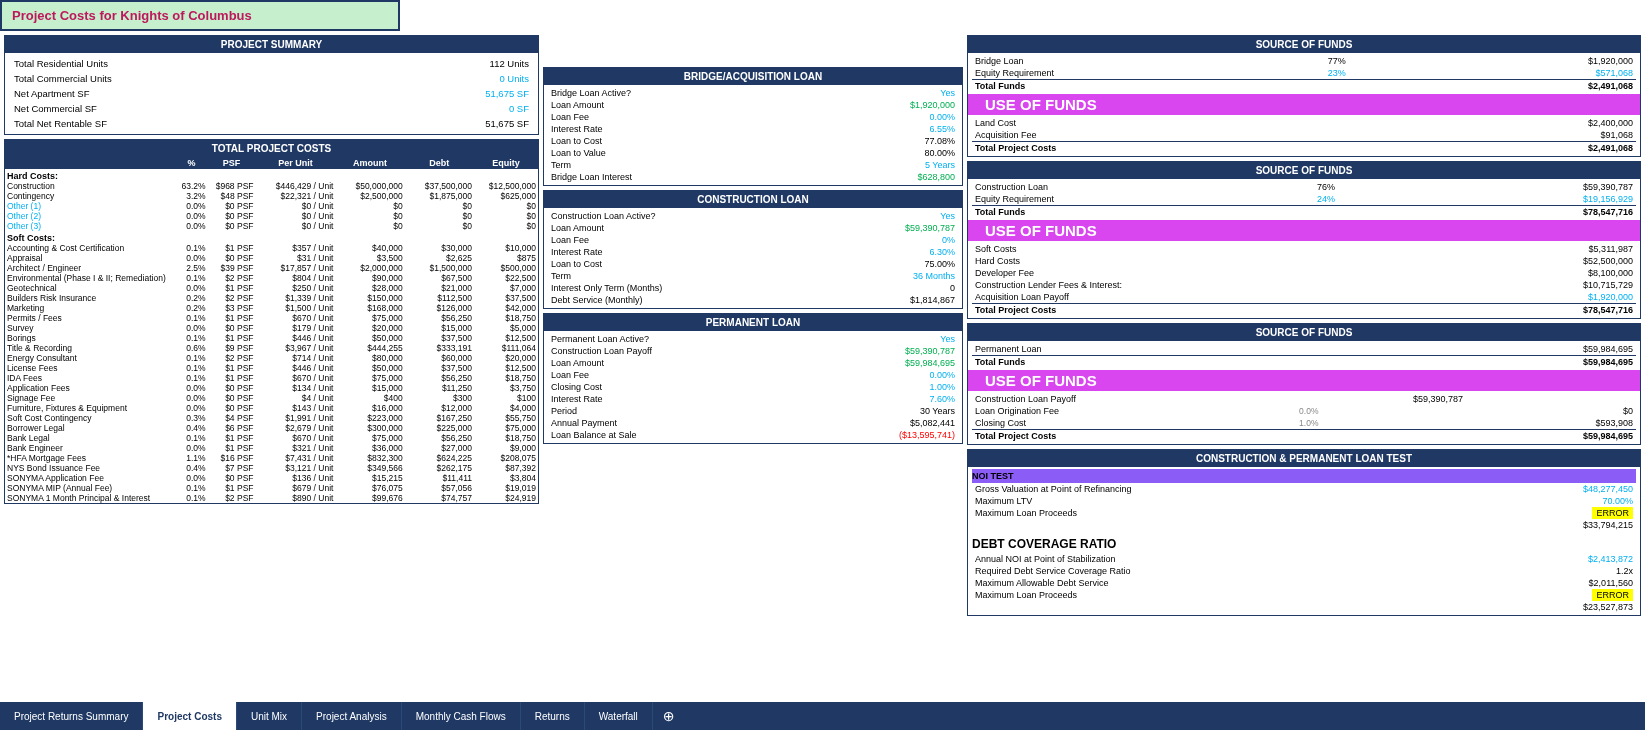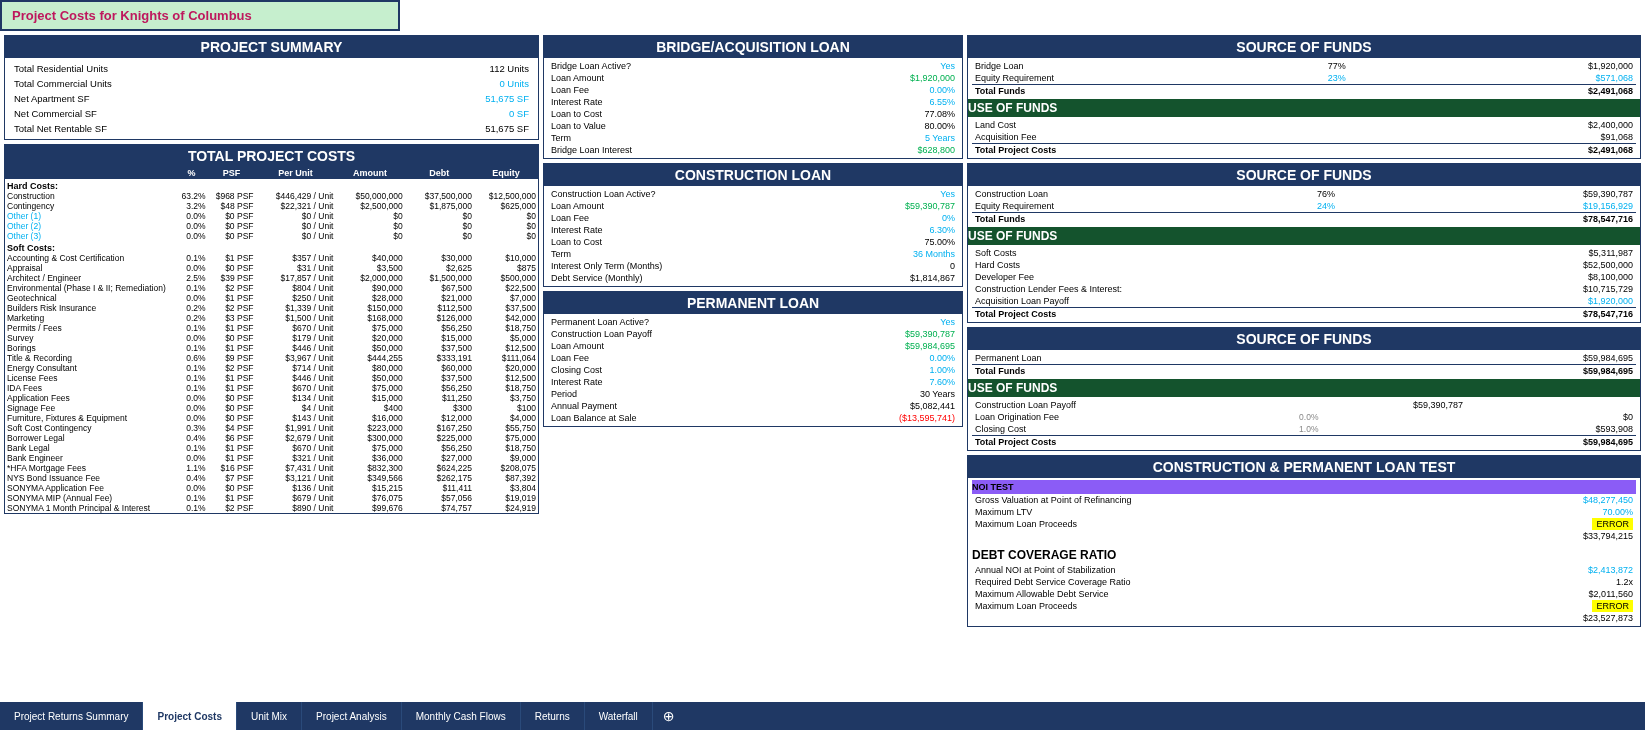--- a/index.html
+++ b/index.html
@@ -27,38 +27,39 @@
     
     .left-col {
       width: 535px;
       flex-shrink: 0;
     }
 
     
     .mid-col {
       width: 420px;
       flex-shrink: 0;
+      margin-top: 32px;
     }
 
     
     .right-col {
       flex: 1;
     }
 
     .section {
       border: 1px solid #1f3864;
       margin-bottom: 4px;
     }
 
     .section-header {
       background: #1f3864;
       color: #fff;
       text-align: center;
       font-weight: bold;
-      font-size: 14px;
+      font-size: 10px;
       padding: 3px 0;
     }
 
     .section-body {
       padding: 2px 4px;
     }
 
     .bold { font-weight: bold; }
 
     
@@ -124,25 +125,25 @@
 
     
     .funds-table { width: 100%; border-collapse: collapse; }
     .funds-table td { font-size: 9px; padding: 1px 3px; }
     .funds-table .right { text-align: right; }
     .funds-table .bold { font-weight: bold; }
     .funds-table .blue { color: #00b0f0; }
     .funds-table .red { color: #ff0000; }
 
     .sub-header {
-      background: #14532d;
+      background: #d946ef;
       color: #fff;
-      font-size: 12px;
+      font-size: 15px;
       font-weight: bold;
-      padding: 2px 0;
+      padding: 2px 17px;
     }
 
     .error-cell {
       background: #ffff00;
       color: #000;
       font-size: 9px;
       padding: 1px 4px;
       text-align: center;
     }
 

